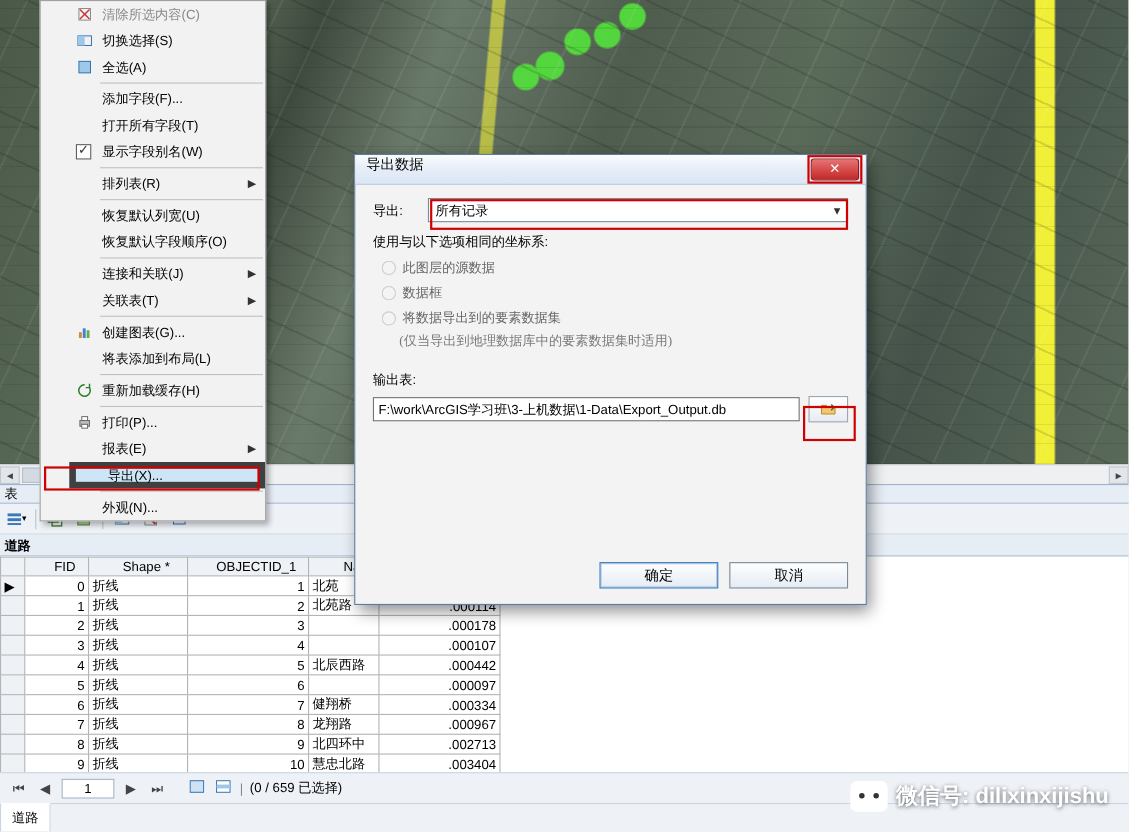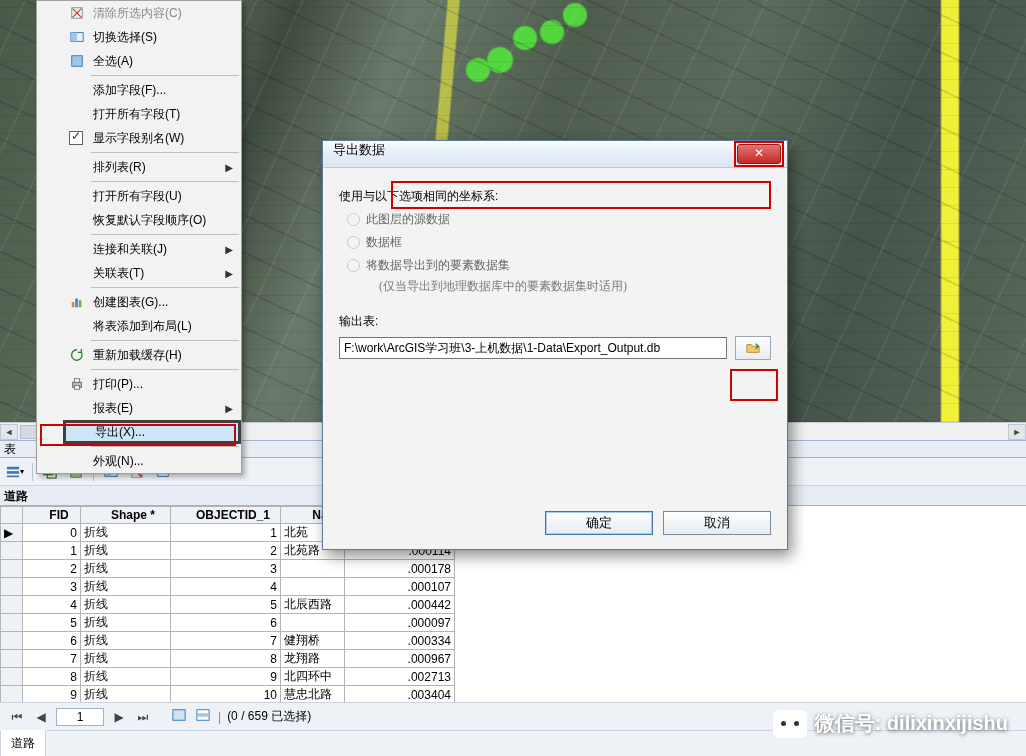--- a/index.html
+++ b/index.html
@@ -22,40 +22,40 @@
     background-image:
       repeating-linear-gradient(25deg, rgba(0,0,0,.12) 0 2px, transparent 2px 34px),
       repeating-linear-gradient(-65deg, rgba(255,255,255,.06) 0 2px, transparent 2px 42px),
       repeating-linear-gradient(0deg, rgba(0,0,0,.08) 0 1px, transparent 1px 18px);
   }
 
   
   .ctx-menu { position:absolute; left:36px; top:0; width:206px; background:#f2f2f2;
     border:1px solid #a0a0a0; box-shadow:3px 3px 5px rgba(0,0,0,.3); font-size:12px; z-index:30;padding-left:26px; }
   .ctx-item { display:flex; align-items:center; height:24px; padding-left:30px; position:relative; cursor:default; }
-  .ctx-item.hover { background:#cde6f7; border:3px solid #404040; padding-left:29px; height:24px; }
+  .ctx-item.hover { background:#cde6f7; border:6px solid #404040; padding-left:29px; height:24px; }
   .ctx-item .ico { position:absolute; left:6px; width:16px; height:16px; display:flex; align-items:center; justify-content:center; }
   .ctx-sep { height:1px; background:#c0c0c0; margin:2px 2px 2px 28px; }
   .ctx-item .arrow { position:absolute; right:8px; font-size:10px; color:#333; }
   .ctx-item.disabled { color:#888; }
   .ctx-item .chk { position:absolute; left:6px; width:14px; height:14px; border:1px solid #606060; background:#fff; }
   .ctx-item .chk.on::after { content:"✓"; position:absolute; left:1px; top:-3px; font-size:12px; color:#333; }
   .red-box { position:absolute; border:2px solid #d00000; pointer-events:none; z-index:40; }
 
   
   .panel-header { position:absolute; left:0; top:440px; width:1026px; height:18px; background:#e7edf5; border-top:1px solid #9fb4cc; border-bottom:1px solid #9fb4cc; font-size:12px; padding-left:4px; line-height:17px; }
   .toolbar { position:absolute; left:0; top:458px; width:1026px; height:28px; background:#eef2f7; border-bottom:1px solid #c9d5e2; display:flex; align-items:center; gap:4px; padding-left:4px; }
   .tool-btn { width:22px; height:22px; border:1px solid transparent; display:flex; align-items:center; justify-content:center; }
   .tool-sep { width:1px; height:18px; background:#b5c2d0; margin:0 2px; }
   .layer-label { position:absolute; left:0; top:486px; width:1026px; height:20px; background:#e7edf5; border-bottom:1px solid #9fb4cc; font-size:12px; padding:2px 4px; font-weight:bold; }
 
   .grid { position:absolute; left:0; top:506px; width:1026px; height:196px; background:#fff; overflow:hidden; font-size:12px; }
   .grid table { border-collapse:collapse; table-layout:fixed; }
   .grid th, .grid td { border:1px solid #b4b4b4; height:17px; padding:0 3px; white-space:nowrap; overflow:hidden; }
-  .grid th { background:#eef1f5; font-weight:bold; text-align:center;padding-left:18px; }
+  .grid th { background:#eef1f5; font-weight:normal; text-align:center;padding-left:18px; }
   .grid td.num { text-align:right; }
   .grid .rowhdr { width:18px; background:#eef1f5; }
 
   .pager { position:absolute; left:0; top:702px; width:1026px; height:28px; background:#eef2f7; border-top:1px solid #c9d5e2; display:flex; align-items:center; gap:6px; padding-left:8px; font-size:12px; }
   .pager .pgbtn { width:18px; text-align:center; color:#444; cursor:default; }
   .pager input { width:48px; height:18px; text-align:center; border:1px solid #9fb4cc; font-size:12px; }
 
   .bottom-tab { position:absolute; left:0; top:730px; width:1026px; height:26px; background:#eef2f7; border-top:1px solid #c9d5e2; font-size:12px; }
   .bottom-tab .tab { display:inline-block; padding:4px 10px; background:#fff; border:1px solid #c9d5e2; border-top-color:#fff; margin-top:-1px; }
 
@@ -64,21 +64,21 @@
     background:#f3f3f3; border:1px solid #5a7ca0; box-shadow:4px 6px 14px rgba(0,0,0,.45); z-index:50; }
   .dlg-title { position:relative; height:27px; background:linear-gradient(#fbfcfe,#e6eef8 45%,#dbe6f4); border-bottom:1px solid #b7c8db; font-size:13px; padding:0 10px; }
   .dlg-close { position:absolute; right:6px; top:3px; width:44px; height:20px; background:linear-gradient(#e57373,#c62828); border:1px solid #8e1b1b; border-radius:3px; color:#fff; text-align:center; font-size:12px; line-height:17px; }
   .dlg-body { padding:12px 16px; font-size:12px; }
   .row { display:flex; align-items:center; margin-bottom:10px; }
   .row label { width:50px; }
   .combo { flex:1; height:22px; border:1px solid #7a8a99; background:#fff; display:flex; align-items:center; padding:0 6px; position:relative; }
   .combo::after { content:"▾"; position:absolute; right:6px; color:#333; }
   .radio { display:flex; align-items:center; gap:6px; margin:6px 0 4px 8px; color:#666; }
   .radio input { accent-color:#888; }
-  .hint { color:#7a7a7a; margin-left:40px; font-size:12px;font-family:Liberation Serif, serif; }
+  .hint { color:#7a7a7a; margin-left:24px; font-size:12px;font-family:Liberation Serif, serif; }
   .out-row { display:flex; align-items:center; gap:8px; margin-top:6px; }
   .out-row input[type=text] { flex:1; height:22px; border:1px solid #737373; padding:0 4px; font-size:12px; }
   .browse { width:36px; height:24px; border:1px solid #9aa6b2; background:linear-gradient(#fefefe,#e7ecf2); display:flex; align-items:center; justify-content:center; }
   .dlg-buttons { position:absolute; right:16px; bottom:14px; display:flex; gap:10px; }
   .dlg-buttons button { width:108px; height:24px; border:1px solid #7a8a99; background:linear-gradient(#fefefe,#e4ecf4); font-size:13px;margin-top:14px; }
   .dlg-buttons button.ok { border:1px solid #3b76b3; box-shadow:0 0 0 1px #a9cdef inset; }
 
   .watermark { position:absolute; right:18px; bottom:18px; z-index:80; display:flex; align-items:flex-start; gap:8px; color:#fff; font-size:20px; font-weight:600; text-shadow:0 1px 4px rgba(0,0,0,.6); pointer-events:none; }
   .wm-ico { width:34px; height:28px; background:#fff; border-radius:6px; position:relative; }
   .wm-ico::before, .wm-ico::after { content:""; position:absolute; width:5px; height:5px; background:#333; border-radius:50%; top:11px; }
@@ -140,21 +140,21 @@
       <span class="chk on"></span>
       <span>显示字段别名(W)</span>
     </div>
     <div class="ctx-sep"></div>
     <div class="ctx-item">
       <span>排列表(R)</span>
       <span class="arrow">▶</span>
     </div>
     <div class="ctx-sep"></div>
     <div class="ctx-item">
-      <span>打开所有字段(U)</span>
+      <span>恢复默认列宽(U)</span>
     </div>
     <div class="ctx-item">
       <span>恢复默认字段顺序(O)</span>
     </div>
     <div class="ctx-sep"></div>
     <div class="ctx-item">
       <span>连接和关联(J)</span>
       <span class="arrow">▶</span>
     </div>
     <div class="ctx-item">
@@ -381,20 +381,26 @@
   <span class="tab">道路</span>
 </div>
 
 <div class="dlg">
   <div class="dlg-title">
     <span>导出数据</span>
     <div class="dlg-close">✕</div>
     <div class="red-box" style="left:auto; right:3px; top:0px; width:50px; height:26px;"></div>
   </div>
   <div class="dlg-body">
+    <div class="row">
+      <label>导出:</label>
+      <div class="combo">
+        <span>所有记录</span>
+      </div>
+    </div>
     <div class="red-box" style="left:68px; top:40px; width:380px; height:28px;"></div>
 
     <div style="margin:8px 0 4px;">使用与以下选项相同的坐标系:</div>
     <label class="radio">
         <input type="radio" disabled="" style="">
         <span>此图层的源数据</span>
       </label>
     <label class="radio">
         <input type="radio" disabled="" style="">
         <span>数据框</span>

